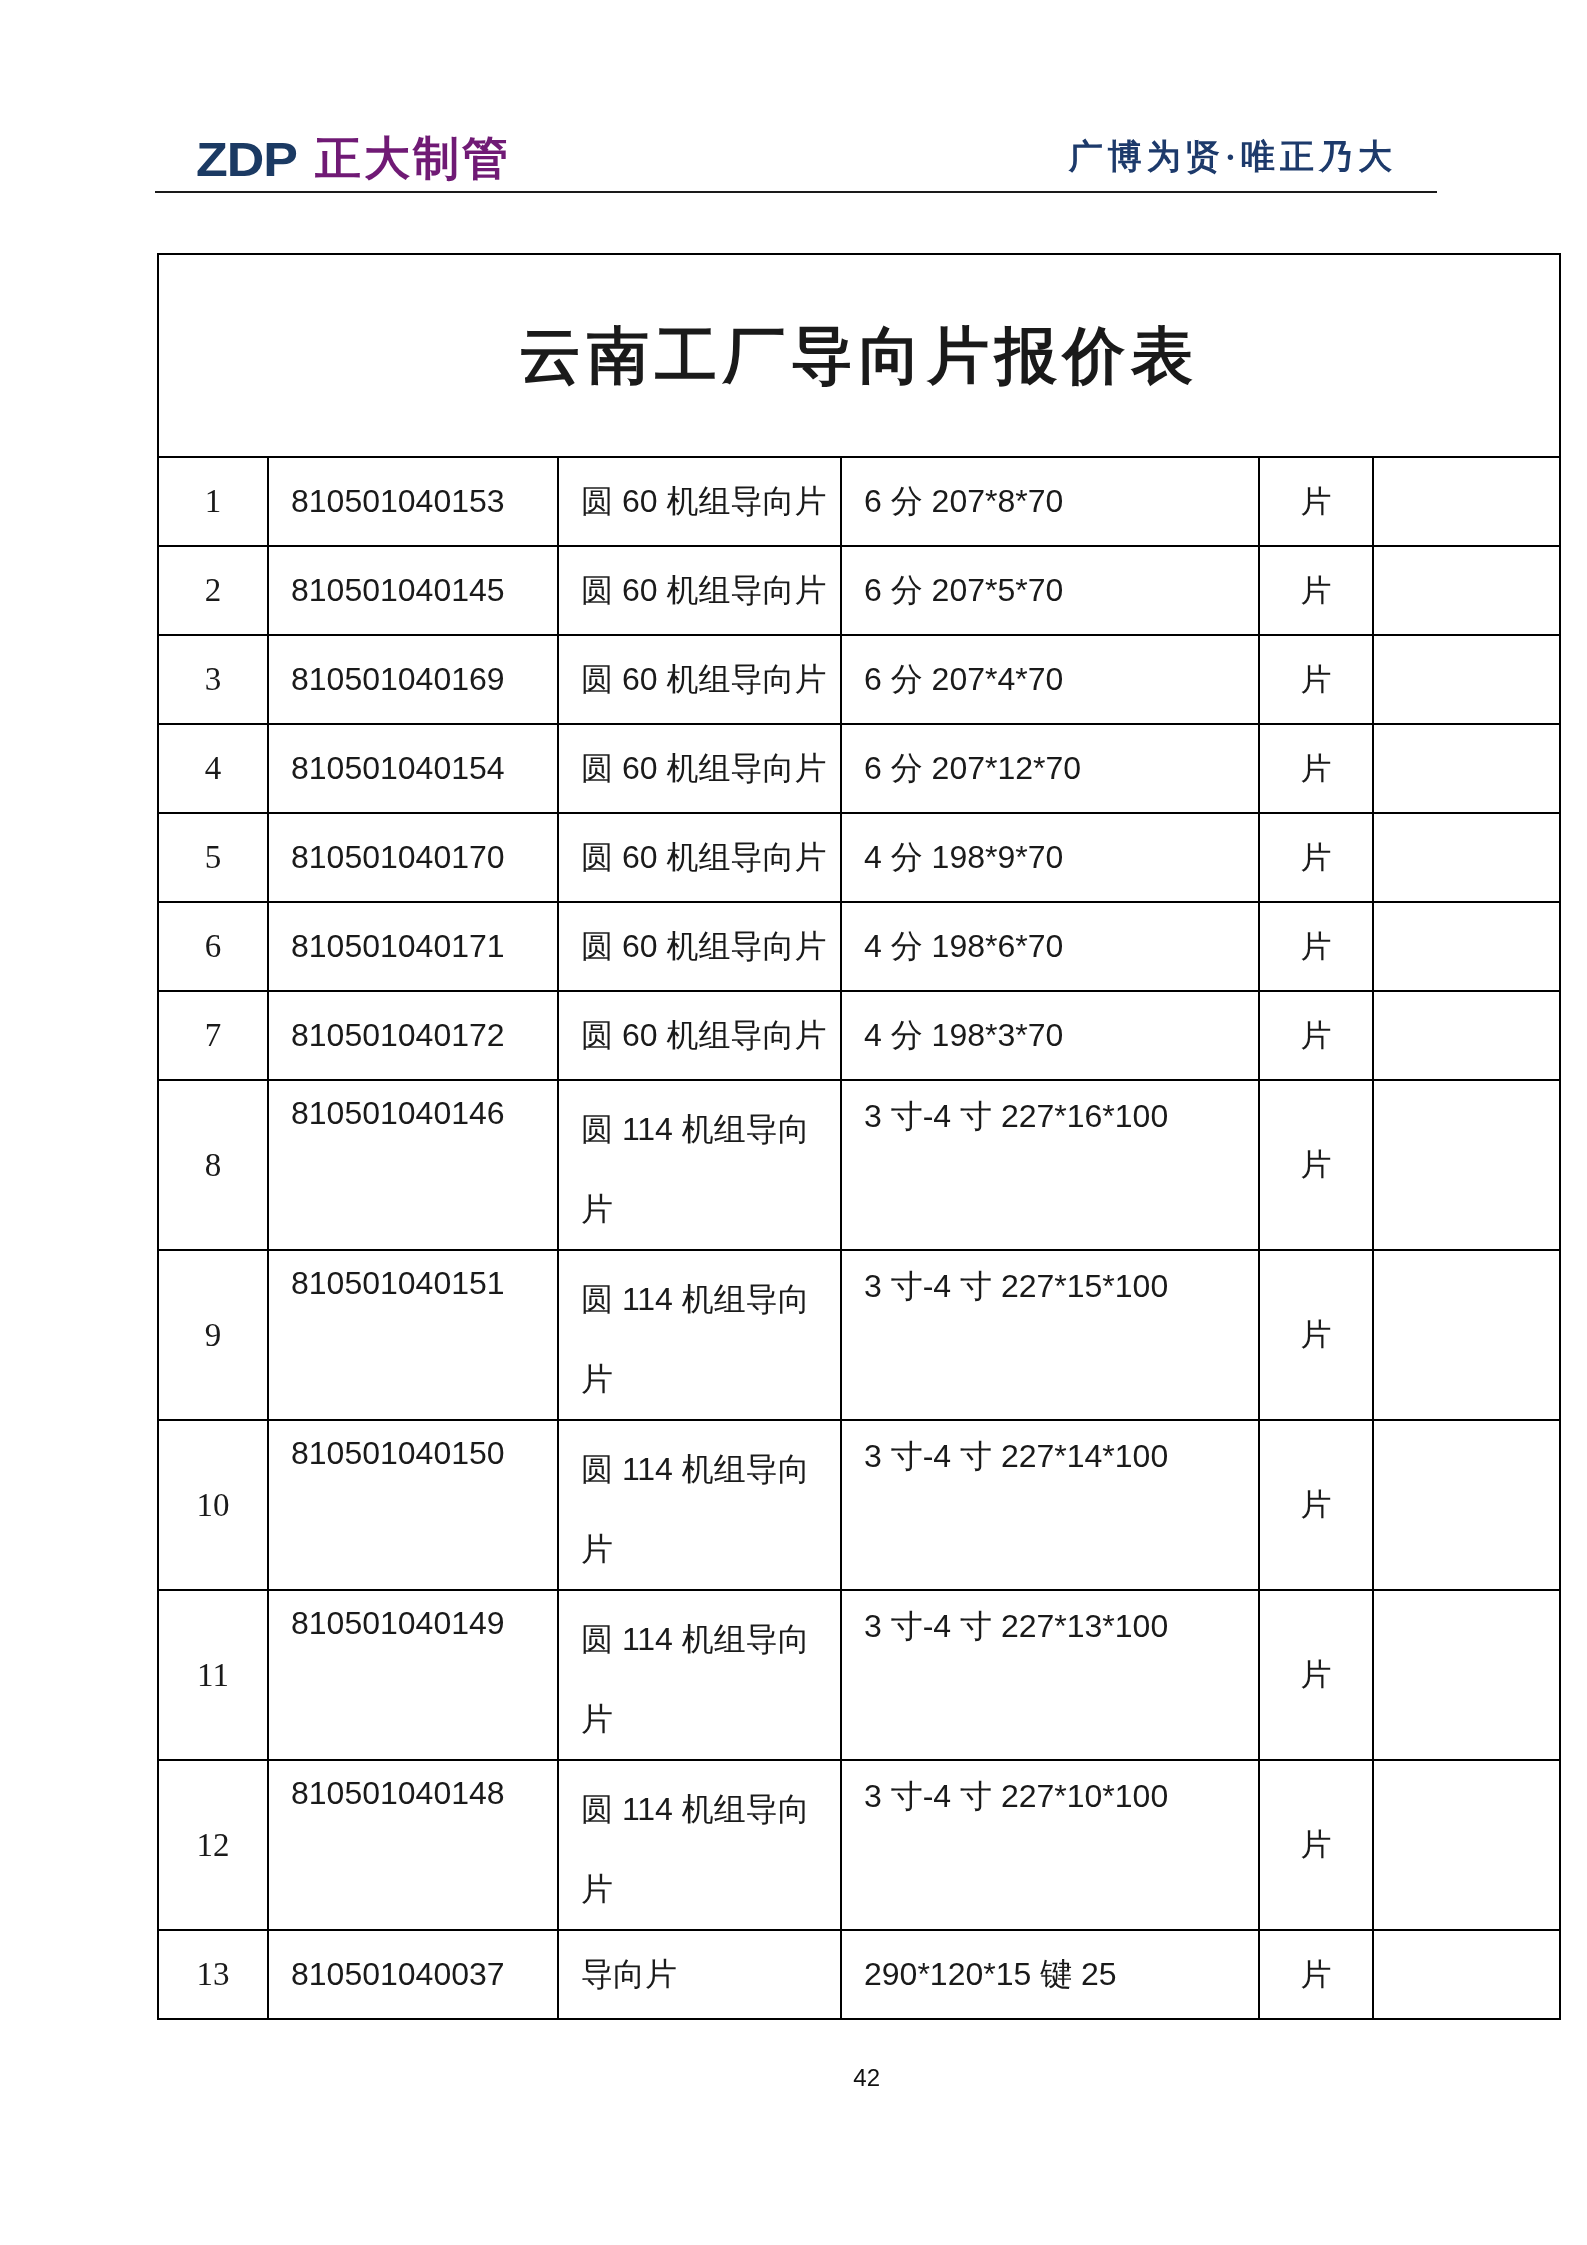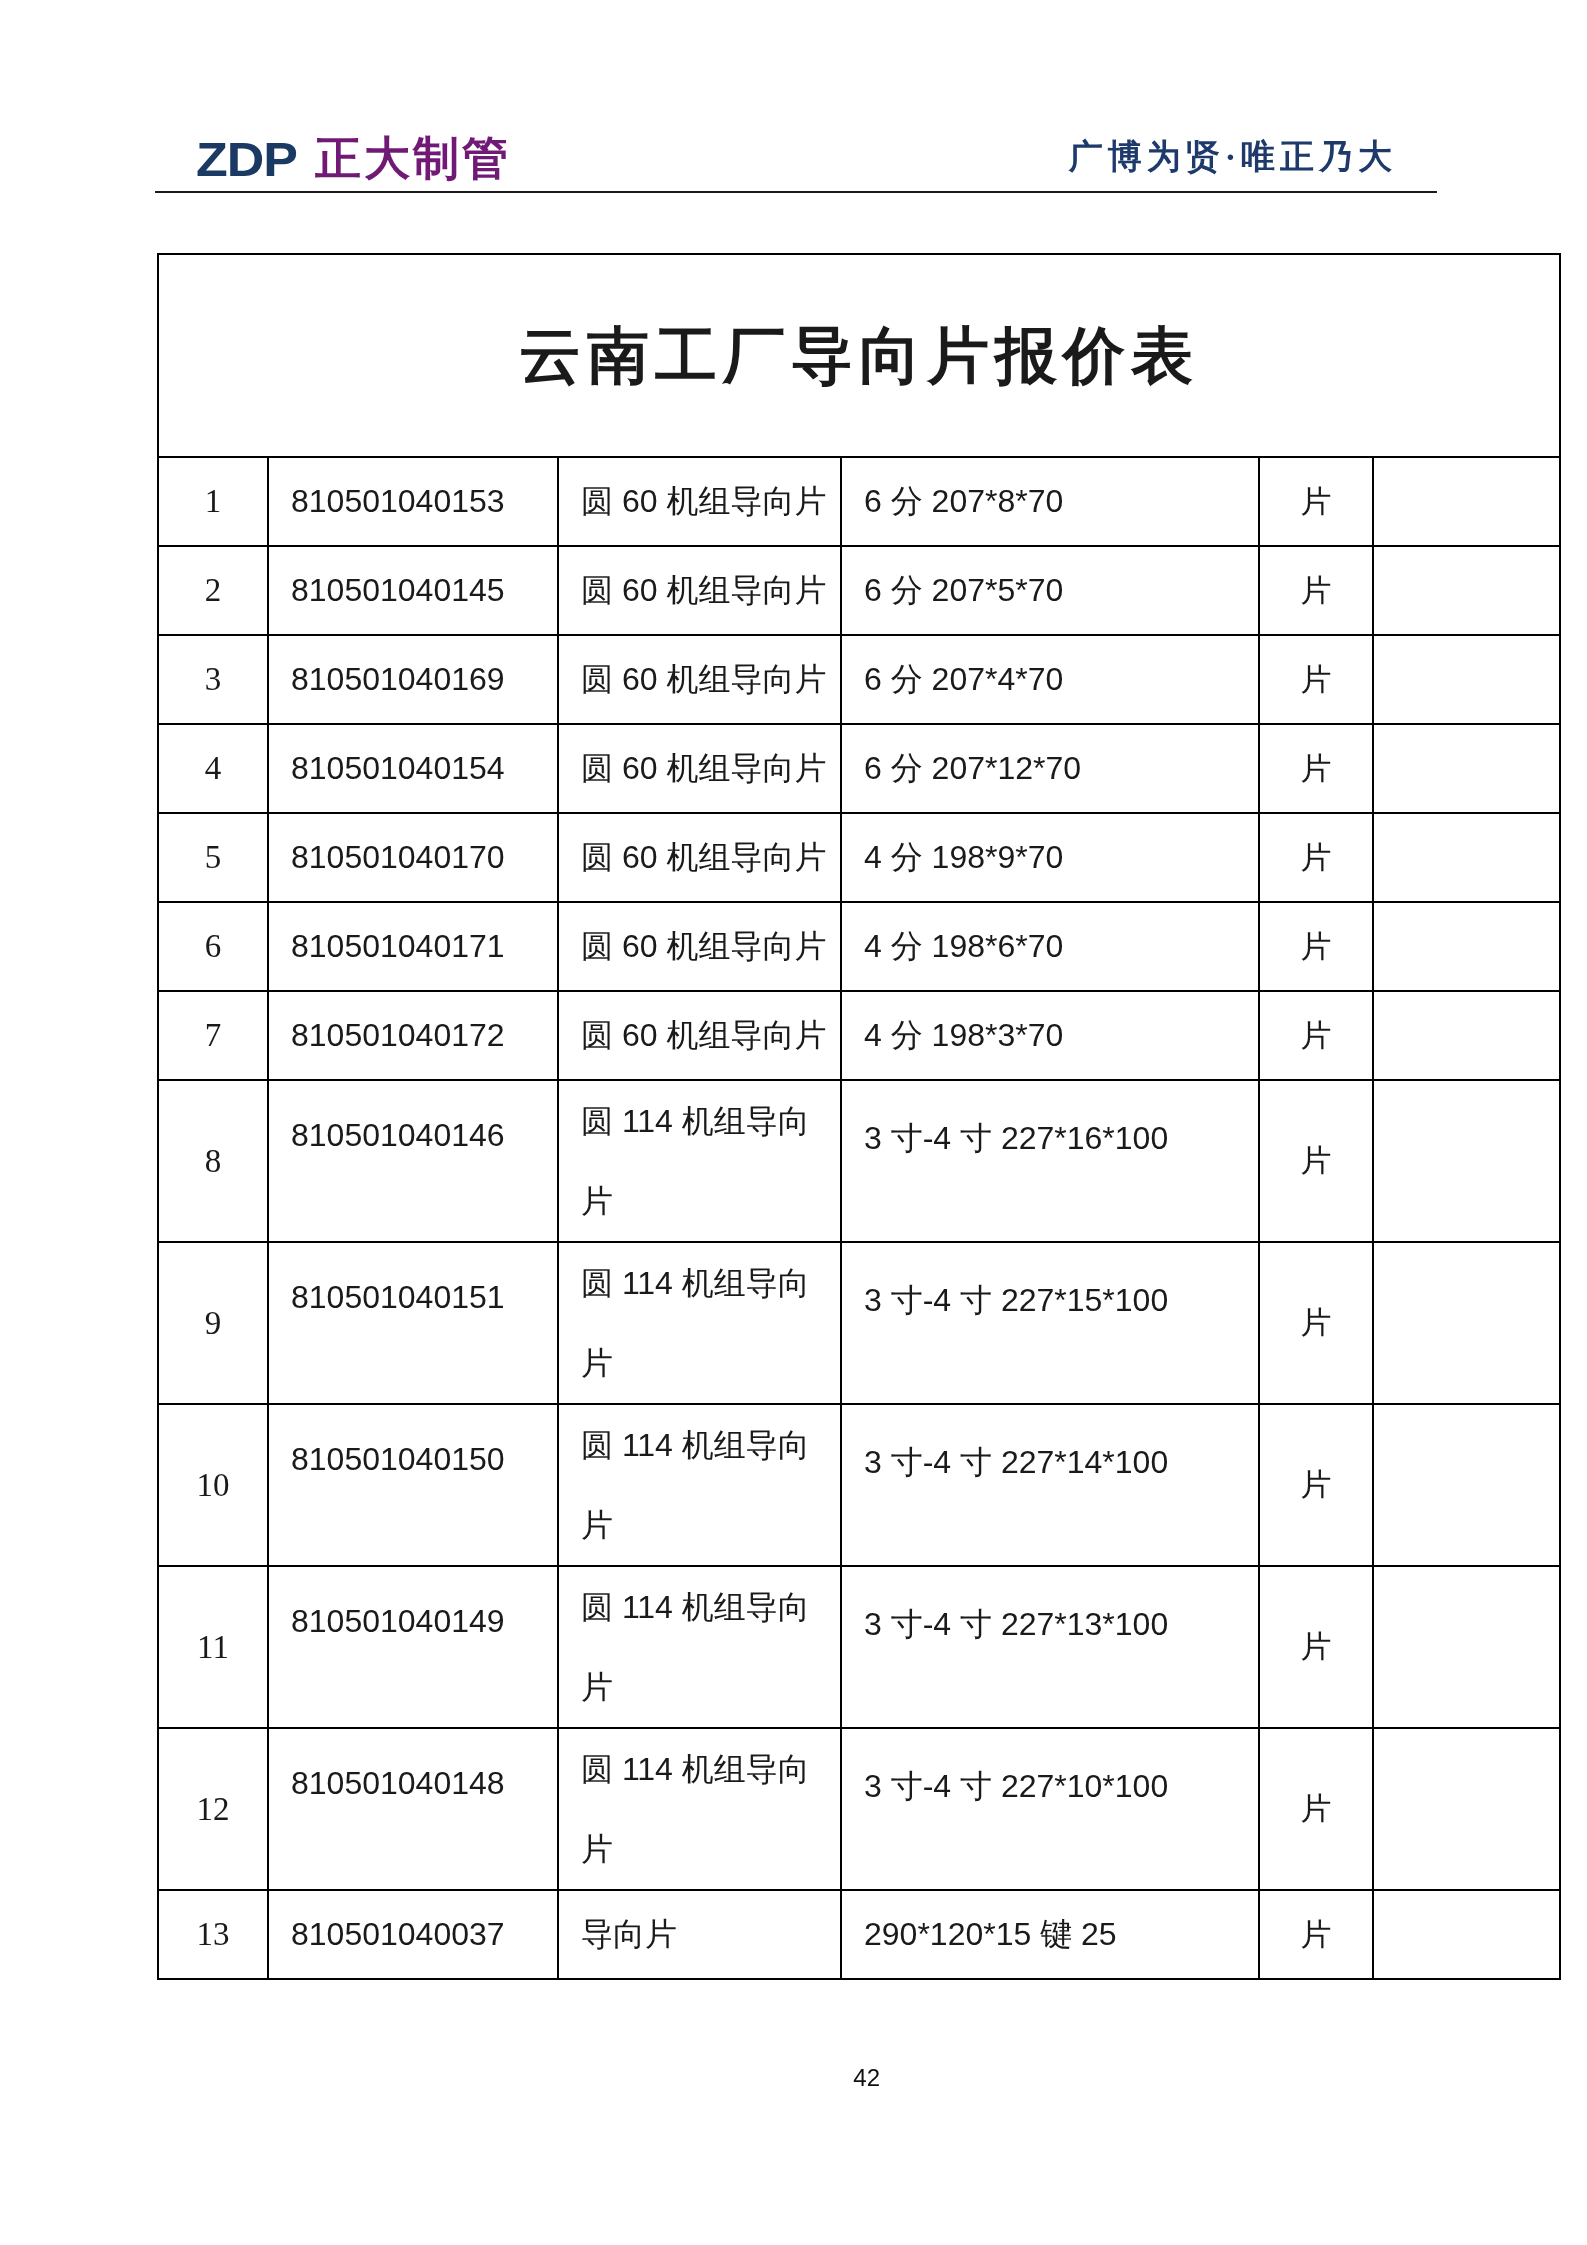--- a/index.html
+++ b/index.html
@@ -97,26 +97,26 @@
     padding-right: 4px;
   }
   td.c-name { white-space: pre-line; margin-top: 44px; }
   td.c-unit {
     font-family: "Liberation Sans", "DejaVu Sans", sans-serif;
     font-size: 31px;
     text-align: center;
   }
   tr.tall td.c-code, tr.tall td.c-spec {
     vertical-align: top;
-    padding-top: 36px;
+    padding-top: 14px;
     border-radius: 15px;
   }
   tr.tall td.c-name {
     vertical-align: top;
-    padding-top: 0;
+    padding-top: 8px;
     line-height: 80px;
   }
 
   
   .page-number {
     position: absolute;
     left: 640px; top: 2064px;
     width: 240px;
     text-align: right;
     font-family: Liberation Sans, sans-serif;

